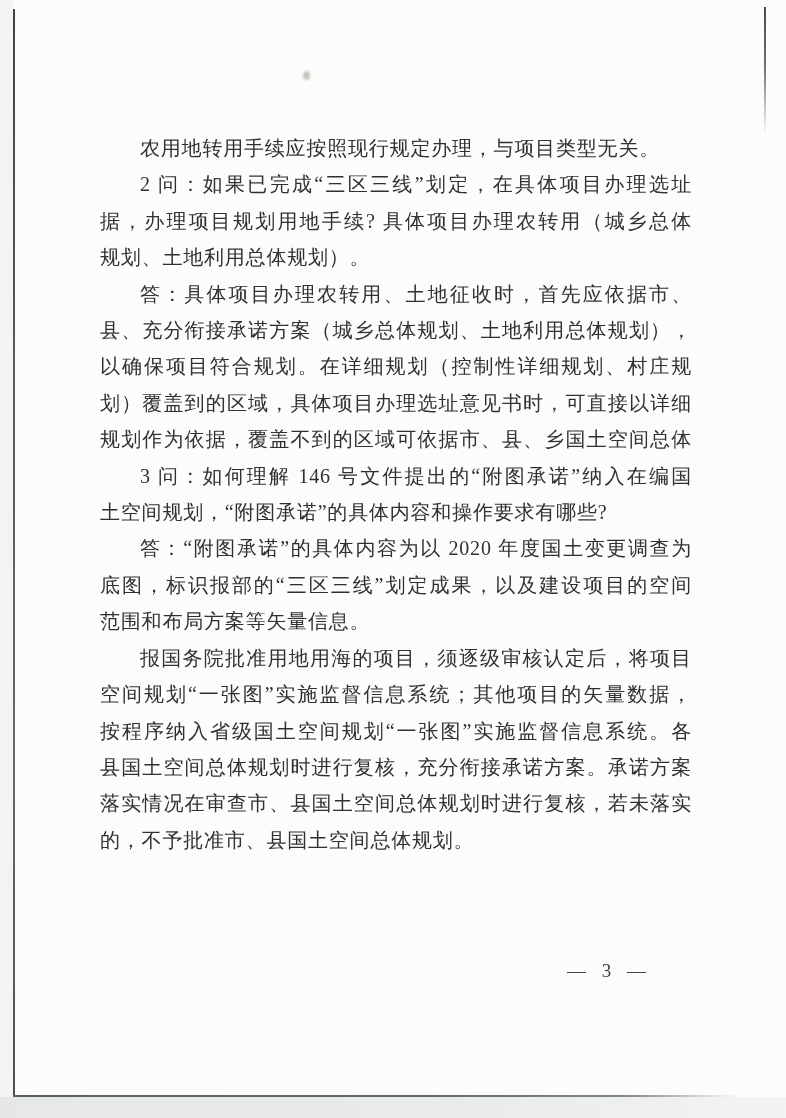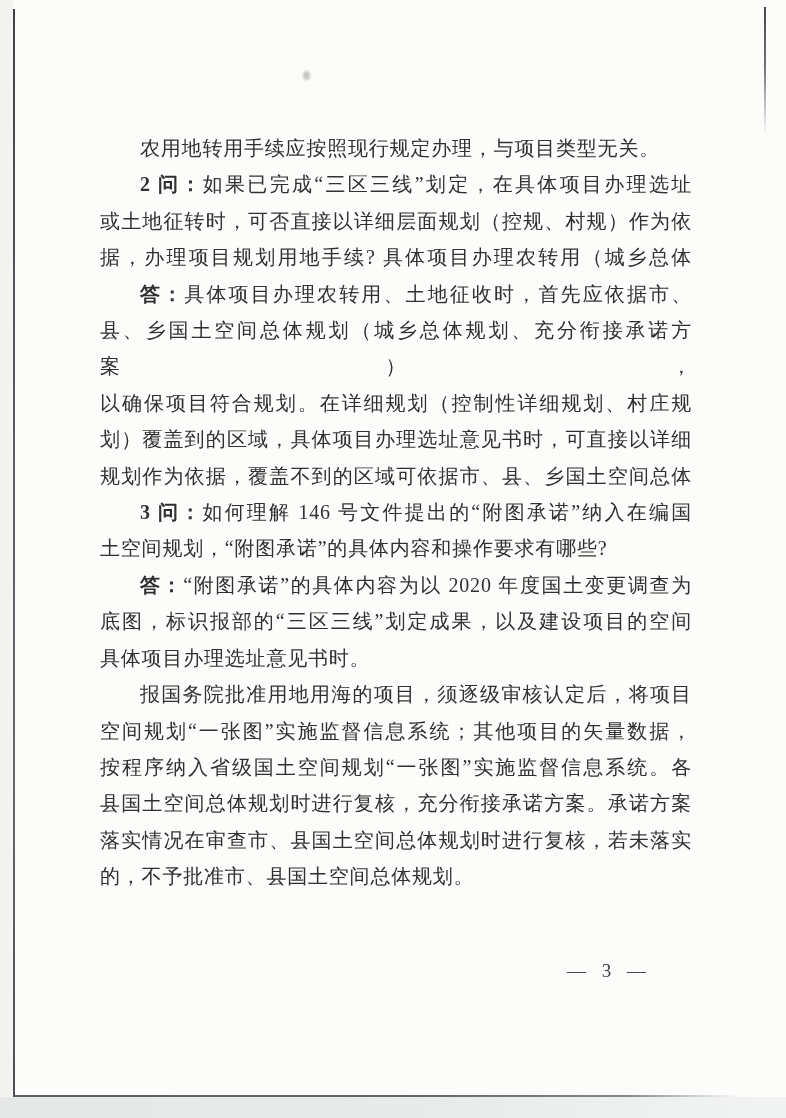--- a/index.html
+++ b/index.html
@@ -40,21 +40,21 @@
   
   .textblock {
     position: absolute; left: 100px; top: 130px; width: 592px;
     color: var(--text-color, #303030);
     font-size: 20px; line-height: 36.4px; letter-spacing: 0.8px;
   }
   .para { margin: 0; padding: 0; }
   .line { text-align: justify; }
   .line.fill { text-align-last: justify; }
   .line.indent { text-indent: 40px; }
-  .qa-label { font-weight: 700; }
+  .qa-label { font-weight: 400; }
 
   .page-num {
     position: absolute; left: 546px; top: 960px; width: 122px;
     text-align: center; font-size: 19px; letter-spacing: 1px; word-spacing: 9px;
     color: var(--page-number-color, #3c4044);
   }
 </style>
 </head>
 <body>
 
@@ -68,41 +68,41 @@
   <div class="smudge"></div>
 
   <div class="textblock">
 
     <div class="para">
       <div class="line indent"><span>农用地转用手续应按照现行规定办理，与项目类型无关。</span></div>
     </div>
 
     <div class="para">
       <div class="line indent fill"><b class="qa-label">2 问：</b><span>如果已完成“三区三线”划定，在具体项目办理选址</span></div>
-      <div class="line fill"><span>或土地征转时，可否直接以详细层面规划（控规、村规）作为依</span></div>
       <div class="line fill"><span>据，办理项目规划用地手续? 具体项目办理农转用（城乡总体</span></div>
+      <div class="line"><span>规划、土地利用总体规划）。</span></div>
     </div>
 
     <div class="para">
       <div class="line indent fill"><b class="qa-label">答：</b><span>具体项目办理农转用、土地征收时，首先应依据市、</span></div>
-      <div class="line fill"><span>县、乡国土空间总体规划（城乡总体规划、充分衔接承诺方案），</span></div>
+      <div class="line fill"><span>县、充分衔接承诺方案（城乡总体规划、土地利用总体规划），</span></div>
       <div class="line fill"><span>以确保项目符合规划。在详细规划（控制性详细规划、村庄规</span></div>
       <div class="line fill"><span>划）覆盖到的区域，具体项目办理选址意见书时，可直接以详细</span></div>
       <div class="line fill"><span>规划作为依据，覆盖不到的区域可依据市、县、乡国土空间总体</span></div>
     </div>
 
     <div class="para">
       <div class="line indent fill"><b class="qa-label">3 问：</b><span>如何理解 146 号文件提出的“附图承诺”纳入在编国</span></div>
       <div class="line"><span>土空间规划，“附图承诺”的具体内容和操作要求有哪些?</span></div>
     </div>
 
     <div class="para">
       <div class="line indent fill"><b class="qa-label">答：</b><span>“附图承诺”的具体内容为以 2020 年度国土变更调查为</span></div>
       <div class="line fill"><span>底图，标识报部的“三区三线”划定成果，以及建设项目的空间</span></div>
-      <div class="line"><span>具体项目办理选址意见书时。</span></div>
+      <div class="line"><span>范围和布局方案等矢量信息。</span></div>
     </div>
 
     <div class="para">
       <div class="line indent fill"><span>报国务院批准用地用海的项目，须逐级审核认定后，将项目</span></div>
       <div class="line fill"><span>空间规划“一张图”实施监督信息系统；其他项目的矢量数据，</span></div>
       <div class="line fill"><span>按程序纳入省级国土空间规划“一张图”实施监督信息系统。各</span></div>
       <div class="line fill"><span>县国土空间总体规划时进行复核，充分衔接承诺方案。承诺方案</span></div>
       <div class="line fill"><span>落实情况在审查市、县国土空间总体规划时进行复核，若未落实</span></div>
       <div class="line"><span>的，不予批准市、县国土空间总体规划。</span></div>
     </div>

